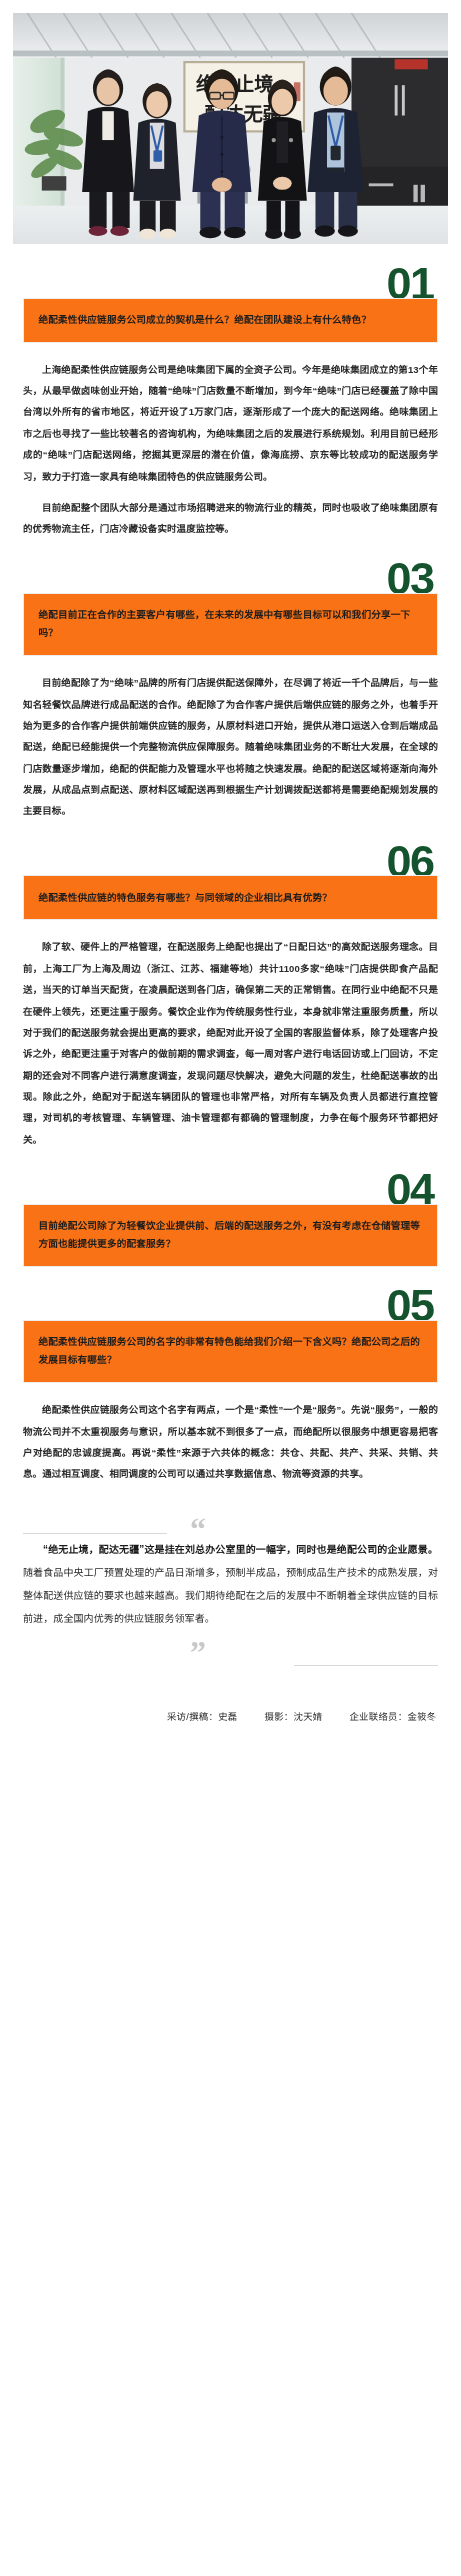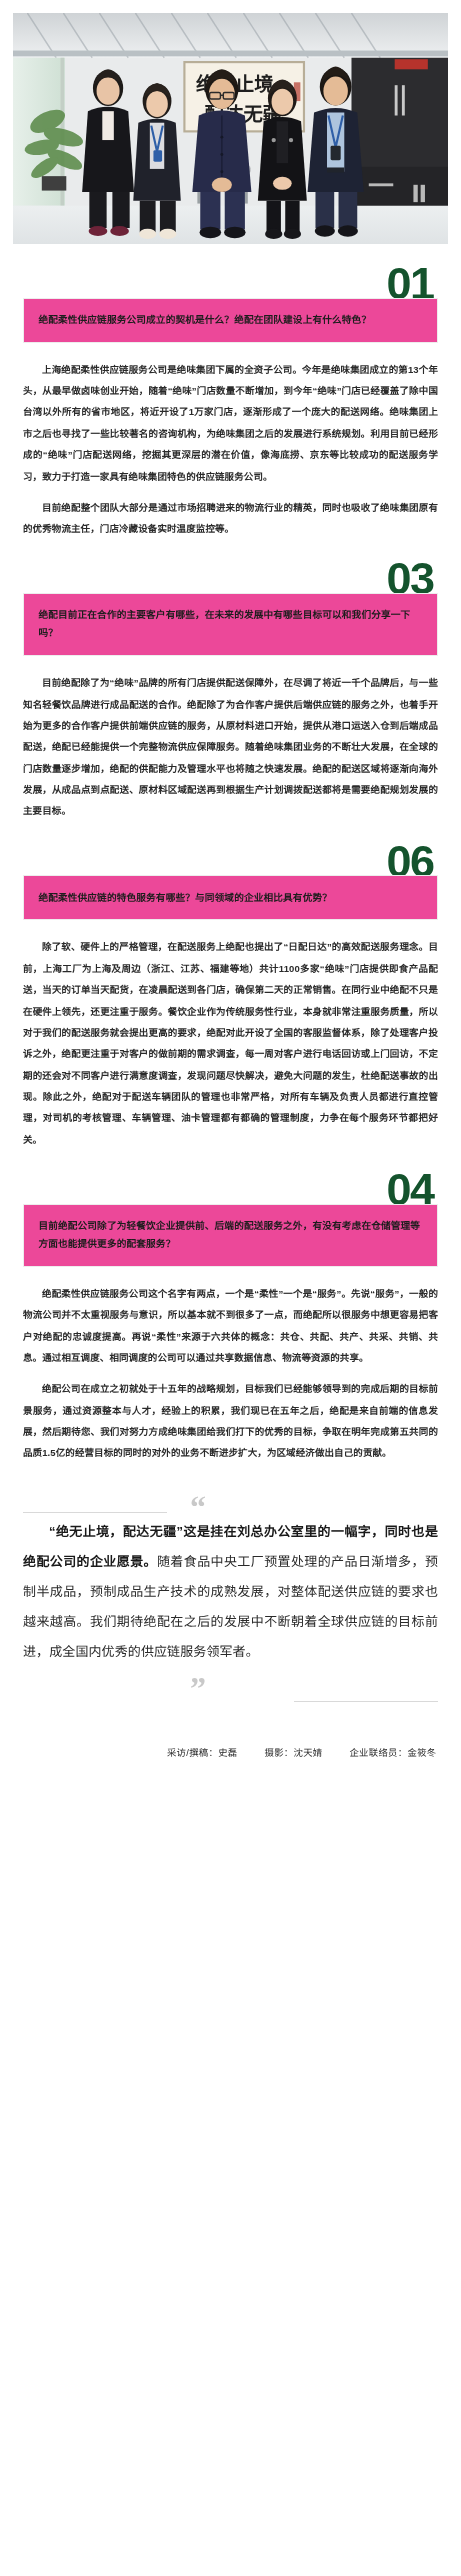--- a/index.html
+++ b/index.html
@@ -49,21 +49,21 @@
     font-weight: 700;
     line-height: 0.92;
     color: #14532d;
     letter-spacing: -1.4px;
     z-index: 1;
     user-select: none;
   }
   .q-card {
     position: relative;
     z-index: 2;
-    background: #ec4899;
+    background: #f97316;
     border: 0.7px solid #ededed;
     padding: 12.2px 14.4px 13px 14.4px;
   }
   .q-text {
     font-size: 9.7px;
     line-height: 1.85;
     font-weight: 700;
     color: #1d1d1d;
     letter-spacing: 0.1px;
   }
@@ -101,21 +101,21 @@
     position: absolute;
     top: -4.3px;
     left: 167px;
     font-family: "Liberation Serif", "DejaVu Serif", serif;
     font-size: 32px;
     line-height: 1;
     color: #c9c9c9;
     font-weight: 700;
   }
   .closing-body p {
-    font-size: 13px;
+    font-size: 10px;
     line-height: 2.3;
     color: #2a2a2a;
     text-align: justify;
     text-justify: inter-ideograph;
     text-indent: 2em;
     letter-spacing: 0.1px;
   }
   .closing-body .lead { font-weight: 700; color: #1a1a1a; }
   .closing-foot {
     position: relative;
@@ -338,23 +338,28 @@
   <div class="qa-section">
     <div class="q-holder">
       <div class="ghost-number">04</div>
       <div class="q-card">
         <div class="q-text">目前绝配公司除了为轻餐饮企业提供前、后端的配送服务之外，有没有考虑在仓储管理等方面也能提供更多的配套服务？</div>
       </div>
     </div>
   </div>
 
   <div class="qa-section">
+    <div class="q-holder">
+      <div class="ghost-number">05</div>
+      <div class="q-card">
+        <div class="q-text">绝配柔性供应链服务公司的名字的非常有特色能给我们介绍一下含义吗？绝配公司之后的发展目标有哪些？</div>
+      </div>
+    </div>
     <div class="answer">
       <p>绝配柔性供应链服务公司这个名字有两点，一个是“柔性”一个是“服务”。先说“服务”，一般的物流公司并不太重视服务与意识，所以基本就不到很多了一点，而绝配所以很服务中想更容易把客户对绝配的忠诚度提高。再说“柔性”来源于六共体的概念：共仓、共配、共产、共采、共销、共息。通过相互调度、相同调度的公司可以通过共享数据信息、物流等资源的共享。</p>
-      <p>绝配公司在成立之初就处于十五年的战略规划，目标我们已经能够领导到的完成后期的目标前景服务，通过资源整本与人才，经验上的积累，我们现已在五年之后，绝配是来自前端的信息发展，然后期待您、我们对努力方成绝味集团给我们打下的优秀的目标，争取在明年完成第五共同的品质1.5亿的经营目标的同时的对外的业务不断进步扩大，为区域经济做出自己的贡献。</p>
     </div>
   </div>
 
   <div class="closing">
     <div class="rule-top"></div>
     <div class="quote-open">“</div>
     <div class="closing-body">
       <p><span class="lead">“绝无止境，配达无疆”这是挂在刘总办公室里的一幅字，同时也是绝配公司的企业愿景。</span><span>随着食品中央工厂预置处理的产品日渐增多，预制半成品，预制成品生产技术的成熟发展，对整体配送供应链的要求也越来越高。我们期待绝配在之后的发展中不断朝着全球供应链的目标前进，成全国内优秀的供应链服务领军者。</span></p>
     </div>
     <div class="closing-foot">

